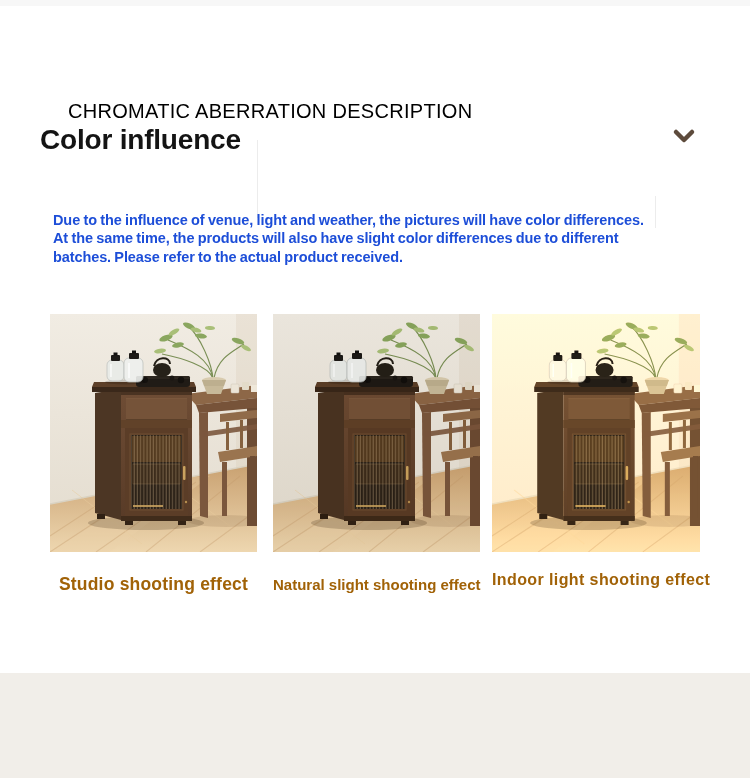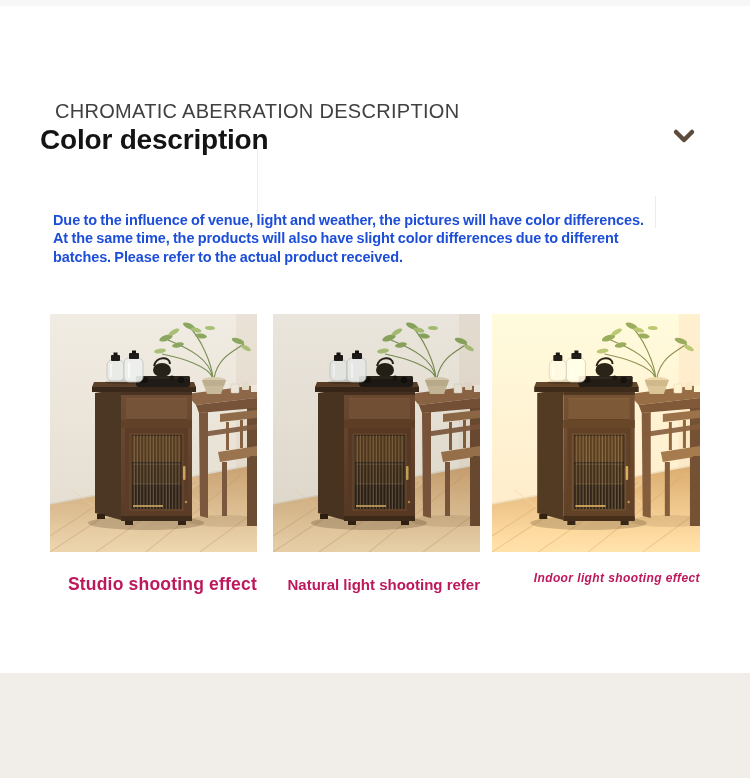--- a/index.html
+++ b/index.html
@@ -2,22 +2,22 @@
 <html><head>
 <meta charset="utf-8">
 <style>
   html,body{margin:0;padding:0;background:#ffffff;}
   .canvas{
     position:relative;width:750px;height:778px;background:#ffffff;overflow:hidden;
     font-family:"Liberation Sans","DejaVu Sans",sans-serif;
   }
   .top-strip{position:absolute;left:0;top:0;width:750px;height:6px;background:#f7f7f7;}
   .eyebrow{
-    position:absolute;left:55px;top:100px;font-size:20px;font-weight:400;
-    color:#404040;letter-spacing:0.3px;white-space:nowrap;
+    position:absolute;left:68px;top:100px;font-size:20px;font-weight:400;
+    color:#000000;letter-spacing:0.3px;white-space:nowrap;
   }
   .title{
     position:absolute;left:40px;top:123px;font-size:28px;font-weight:700;
     color:#141414;line-height:34px;letter-spacing:-0.2px;
   }
   .chevron-btn{
     position:absolute;left:669px;top:124px;width:30px;height:24px;border:none;
     background:transparent;padding:0;cursor:pointer;
   }
   .chevron-btn svg{display:block;}
@@ -30,38 +30,38 @@
   }
   .figure{position:absolute;top:314px;height:238px;overflow:hidden;}
   .figure.f1{left:50px;width:207px;}
   .figure.f2{left:273px;width:207px;}
   .figure.f3{left:492px;width:208px;}
   .scene-slot,.scene-slot svg{width:100%;height:100%;display:block;}
   .lighting-studio  .scene-slot{filter:none;}
   .lighting-natural .scene-slot{filter:brightness(0.96) saturate(1.02) contrast(1.02);}
   .lighting-indoor  .scene-slot{filter:sepia(0.26) saturate(1.28) brightness(1.01);}
   .caption{
-    position:absolute;font-weight:700;color:#be185d;text-align:right;white-space:nowrap;
+    position:absolute;font-weight:700;color:#a16207;text-align:center;white-space:nowrap;
   }
   .caption.c1{left:50px;width:207px;top:574px;font-size:17.5px;letter-spacing:0.2px;}
   .caption.c2{left:273px;width:207px;top:576px;font-size:15px;}
-  .caption.c3{left:492px;width:208px;top:571px;font-size:12px;letter-spacing:0.4px;font-style:italic;}
+  .caption.c3{left:492px;width:208px;top:571px;font-size:16px;letter-spacing:0.4px;}
   .footer-band{position:absolute;left:0;top:673px;width:750px;height:105px;background:#f1eee9;}
 </style>
 </head>
 <body>
 
 <div class="canvas">
 
   <div class="top-strip"></div>
 
   <div class="eyebrow">CHROMATIC ABERRATION DESCRIPTION</div>
 
   <div class="title">
-    <div>Color description</div>
+    <div>Color influence</div>
   </div>
 
   <button class="chevron-btn" aria-label="collapse section">
     <svg width="30" height="24" viewBox="0 0 30 24">
       <polyline points="7,8 15,16 23,8" fill="none" stroke="#5d4b3c" stroke-width="4.5" stroke-linecap="round" stroke-linejoin="round"></polyline>
     </svg>
   </button>
 
   <div class="ghost-edge g1"></div>
   <div class="ghost-edge g2"></div>
@@ -498,18 +498,18 @@
       <rect x="79" y="39" width="10" height="6" rx="1" fill="#1e1b18"></rect>
       <rect x="82" y="36.5" width="4" height="3" fill="#141210"></rect>
       <line x1="61" y1="50" x2="61" y2="63" stroke="#ffffff" stroke-width="1.4" opacity="0.8"></line>
       <line x1="79" y1="49" x2="79" y2="64" stroke="#ffffff" stroke-width="1.6" opacity="0.8"></line>
     </g>
   </svg>
 </div>
   </figure>
 
   <div class="caption c1">Studio shooting effect</div>
-  <div class="caption c2">Natural light shooting refer</div>
+  <div class="caption c2">Natural slight shooting effect</div>
   <div class="caption c3">Indoor light shooting effect</div>
 
   <div class="footer-band"></div>
 
 </div>
 
 </body></html>

